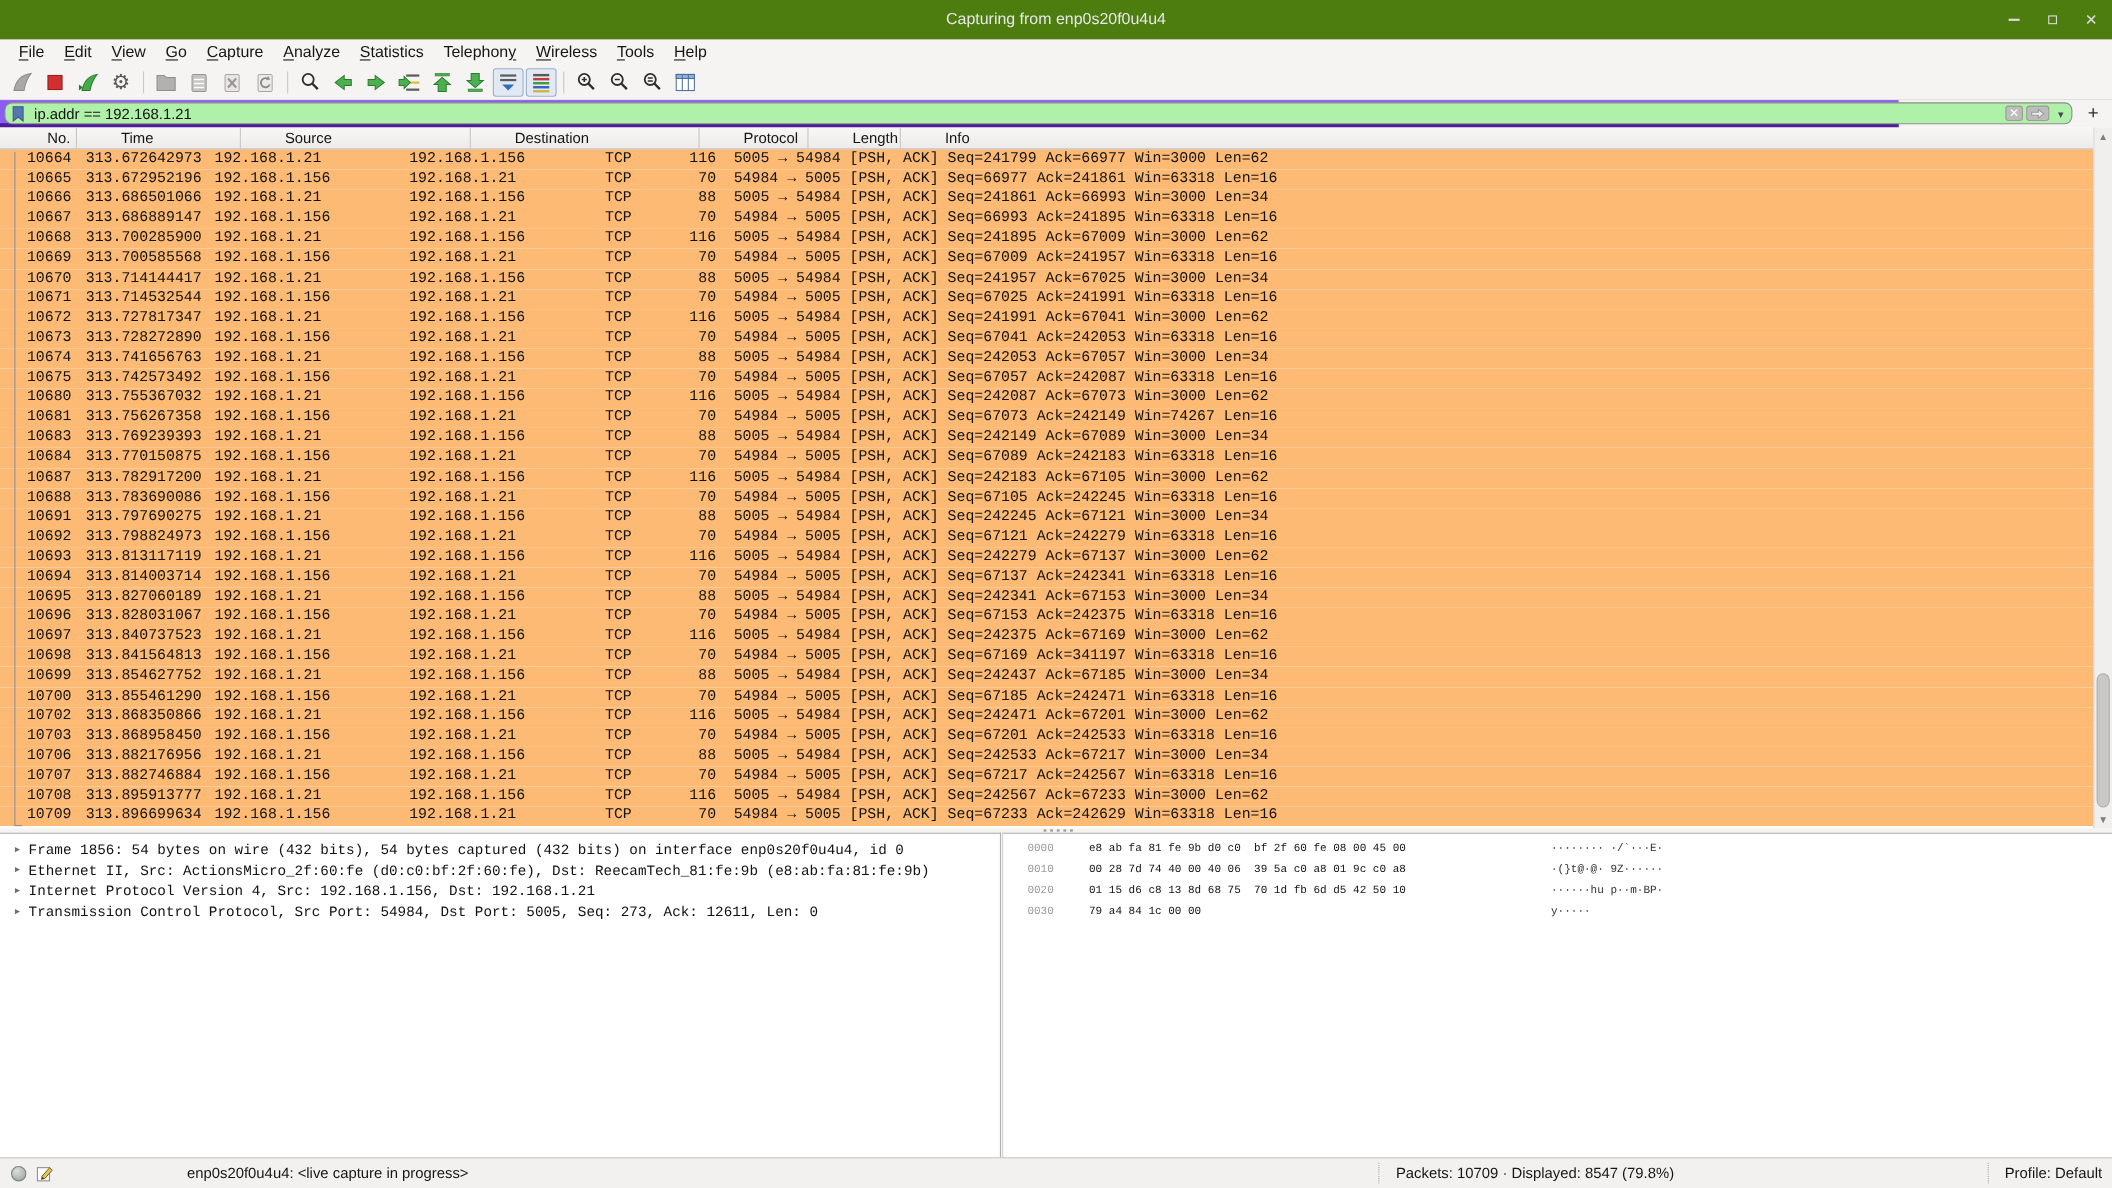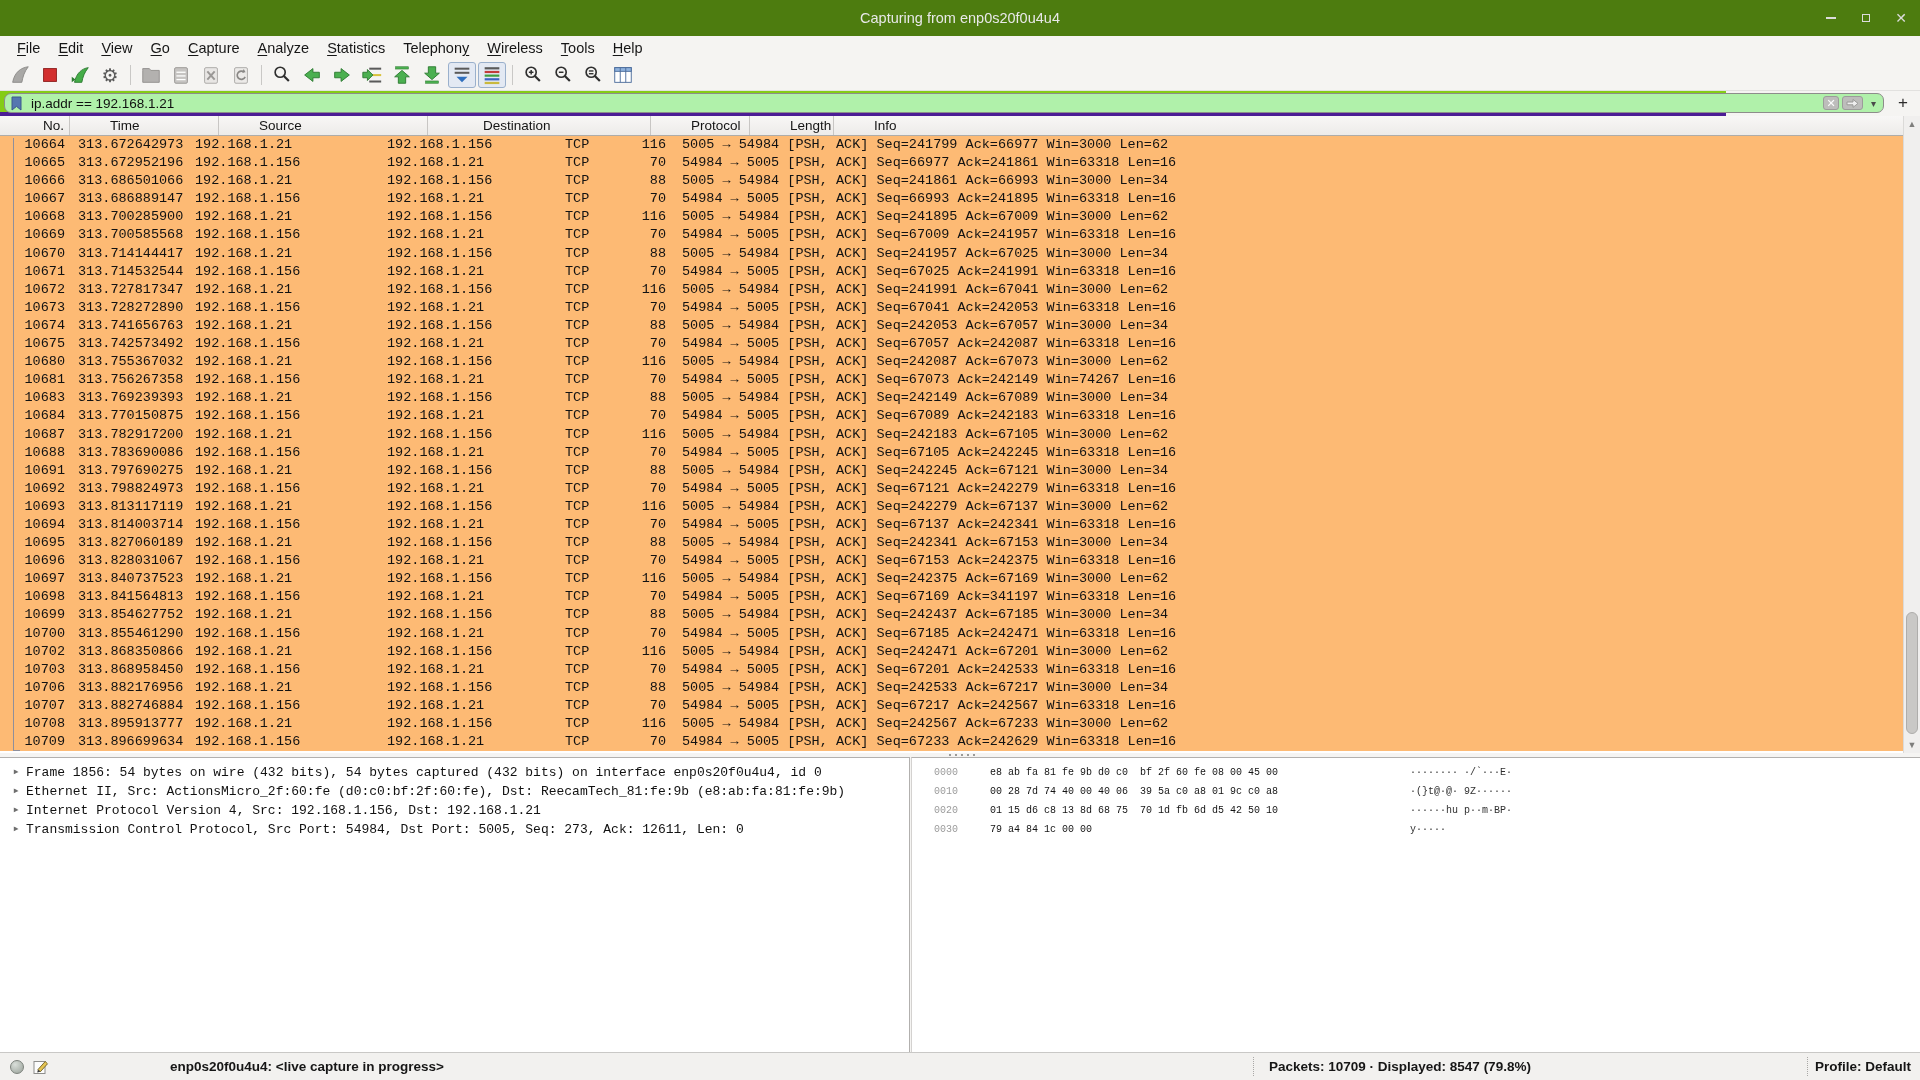--- a/index.html
+++ b/index.html
@@ -30,21 +30,21 @@
 
   
   .toolbar { left:0; top:60px; width:1920px; height:31px; display:flex; align-items:center; padding-left:5px; background:#f5f4f2; border-bottom:1px solid #e2e1df; }
   .tbtn { width:28px; height:26px; display:flex; align-items:center; justify-content:center; margin:0 1px; border:1px solid transparent; border-radius:3px; }
   .tbtn.pressed { background:#e3e9f3; border:1px solid #9ab0cc; }
   .tsep { width:1px; height:20px; background:#c9c8c6; margin:0 5px; }
   .tbtn svg { display:block; }
   .gear-glyph { font-size:19px; color:#5a5a5a; line-height:1; }
 
   
-  .filterbar { left:0; top:91px; width:1726px; height:25px; background:#84cc16; border-bottom:4px solid #4c1d95; }
+  .filterbar { left:0; top:91px; width:1726px; height:25px; background:#8b5cf6; border-bottom:4px solid #4c1d95; }
   .filterfield {
     position:absolute; left:4px; top:2px; width:1880px; height:20px;
     background:#b0f1aa; border:1px solid #8d8d8b; border-radius:7px;
   }
   .bookmark { position:absolute; left:5px; top:2px; }
   .filterinput {
     position:absolute; left:26px; top:0; width:1470px; height:18px; border:none; outline:none;
     background:transparent; font-family:"Liberation Sans",sans-serif; font-size:13.5px; color:#101010; padding:0;
   }
   .fbtn { position:absolute; top:2px; height:14px; border-radius:3px; background:#bdbdbb; border:1px solid #9c9c9a;
@@ -60,21 +60,21 @@
   .listpane { left:0; top:116px; width:1920px; height:637px; background:#ffffff; }
   .phead { position:absolute; left:0; top:0; width:1903px; height:20px; display:flex;
            background:linear-gradient(#f8f7f6,#edebe9); border-bottom:1px solid #aeaca9; font-size:13.5px; color:#151515;gap:32px; }
   .phead .hc { border-right:1px solid #c8c6c4; line-height:19px; padding-left:8px; white-space:nowrap; overflow:hidden; }
   .rows { position:absolute; left:0; top:20px; width:1903px; }
   .prow { display:flex; height:18.1px; line-height:18.2px; background:#fdba74;
           font-family:"Liberation Mono", monospace; font-size:13.5px; color:#121212; white-space:nowrap; overflow:hidden; }
   .c-no    { width:70px;  text-align:right; padding-right:5px; flex:none; }
   .c-time  { width:117px; padding-left:8px; flex:none; }
   .c-src   { width:177px; padding-left:8px; flex:none; }
-  .c-dst   { width:176px; padding-left:8px; flex:none;margin-left:15px; }
+  .c-dst   { width:176px; padding-left:8px; flex:none; }
   .c-proto { width:67px;  padding-left:10px; flex:none; }
   .c-len   { width:52px;  text-align:right; padding-right:8px; flex:none; }
   .c-info  { flex:1; padding-left:8px; overflow:hidden; }
   .hc.c-len { text-align:left; padding-left:8px; }
   .bracket-line { position:absolute; left:13px; top:2px; width:1px; height:612px; background:#8f8f9b; }
   .bracket-foot { position:absolute; left:13px; top:614px; width:7px; height:1px; background:#8f8f9b; }
 
   
   .vscroll { position:absolute; left:1903px; top:0; width:17px; height:637px; background:#f0efee; border-left:1px solid #dbdad8; }
   .sarrow { position:absolute; left:0; width:16px; height:16px; text-align:center; font-size:9px; color:#7e7e7c; line-height:16px; }
@@ -93,21 +93,21 @@
   .dline .tri { width:20px; flex:none; text-align:center; color:#6e6e6e; font-size:12px; }
 
   .hexpane { left:911px; top:757px; width:1009px; height:295px; background:#fff;
              border-top:1px solid #b2b0ae; border-left:1px solid #d4d2d0; padding:5px 0 0 22px; }
   .hline { height:19px; line-height:19px; font-family:"Liberation Mono", monospace; font-size:10px; white-space:pre; }
   .hline .off { display:inline-block; width:44px; color:#9b9b9b; }
   .hline .hx  { display:inline-block; width:396px; margin-left:12px; color:#141414; }
   .hline .asc { margin-left:24px; color:#303030; }
 
   
-  .statusbar { left:0; top:1052px; width:1920px; height:28px; background:#f2f1ef; border-top:1px solid #c9c8c6; font-size:13.5px; color:#161616;font-weight:bold; }
+  .statusbar { left:0; top:1052px; width:1920px; height:28px; background:#f2f1ef; border-top:1px solid #c9c8c6; font-size:13.5px; color:#161616; }
   .expert-circle { position:absolute; left:10px; top:7px; width:14px; height:14px; border-radius:50%;
                    background:radial-gradient(circle at 35% 30%, #d9ded9, #99a199); border:1px solid #7b817b; }
   .comment-ic { position:absolute; left:33px; top:6px; }
   .st-left { position:absolute; left:170px; top:0; line-height:27px; }
   .st-sep { position:absolute; top:4px; width:0; height:19px; border-left:1px dotted #a9a8a6; }
   .st-packets { position:absolute; left:1269px; top:0; line-height:27px; }
   .st-profile { position:absolute; right:9px; top:0; line-height:27px; }
 </style>
 </head>
 <body>

